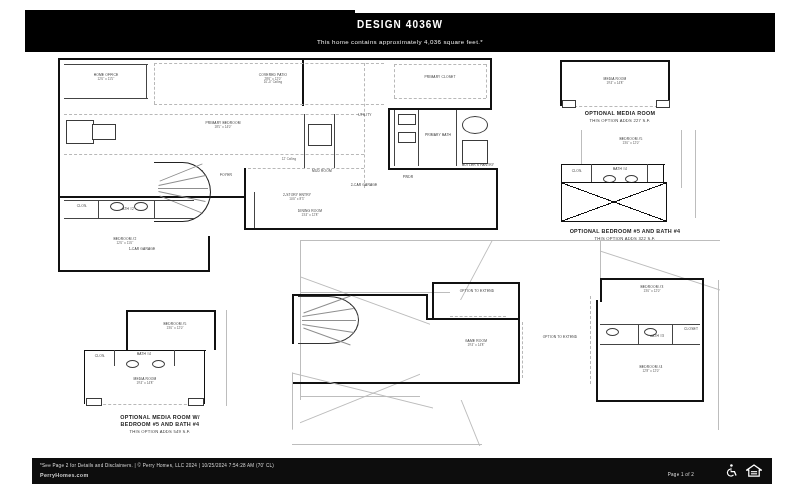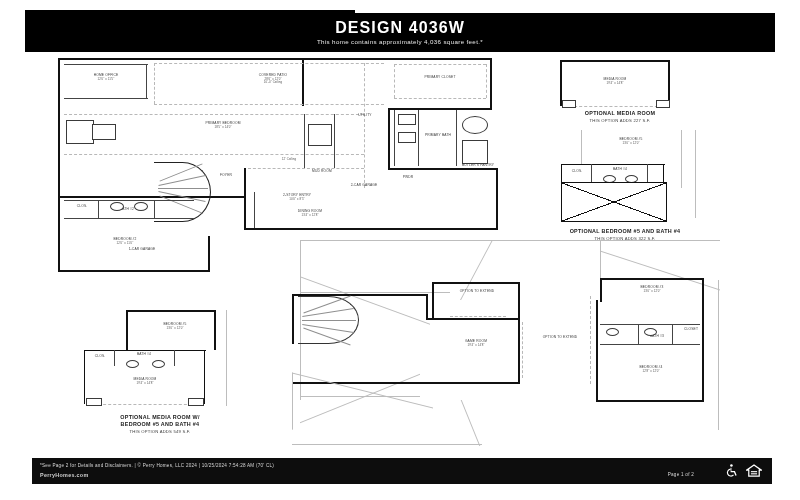--- a/index.html
+++ b/index.html
@@ -9,21 +9,21 @@
     overflow:hidden;position:relative;
   }
   .page{position:absolute;left:0;top:0;width:800px;height:500px;background:#fff;}
 
   
   .header-wrap{position:absolute;left:25px;top:10px;width:750px;height:42px;}
   .header-bar{position:absolute;left:0;top:3px;width:750px;height:39px;background:#000;}
   .header-notch{position:absolute;left:0;top:0;width:330px;height:6px;background:#000;}
   .header-title{
     position:absolute;left:0;right:0;top:9px;text-align:center;
-    color:#fff;font-size:16px;font-weight:bold;letter-spacing:1.1px;
+    color:#fff;font-size:10px;font-weight:bold;letter-spacing:1.1px;
   }
   .header-sub{
     position:absolute;left:0;right:0;top:28px;text-align:center;
     color:#e8e8e8;font-size:6.2px;letter-spacing:.35px;
   }
 
   
   .footer-bar{position:absolute;left:32px;top:458px;width:740px;height:26px;background:#0d0d0d;}
   .footer-line1{position:absolute;left:8px;top:5px;color:#d8d8d8;font-size:4.6px;letter-spacing:.25px;white-space:nowrap;}
   .footer-line2{position:absolute;left:8px;top:14px;color:#cfcfcf;font-size:5.4px;font-weight:bold;letter-spacing:.3px;white-space:nowrap;}

